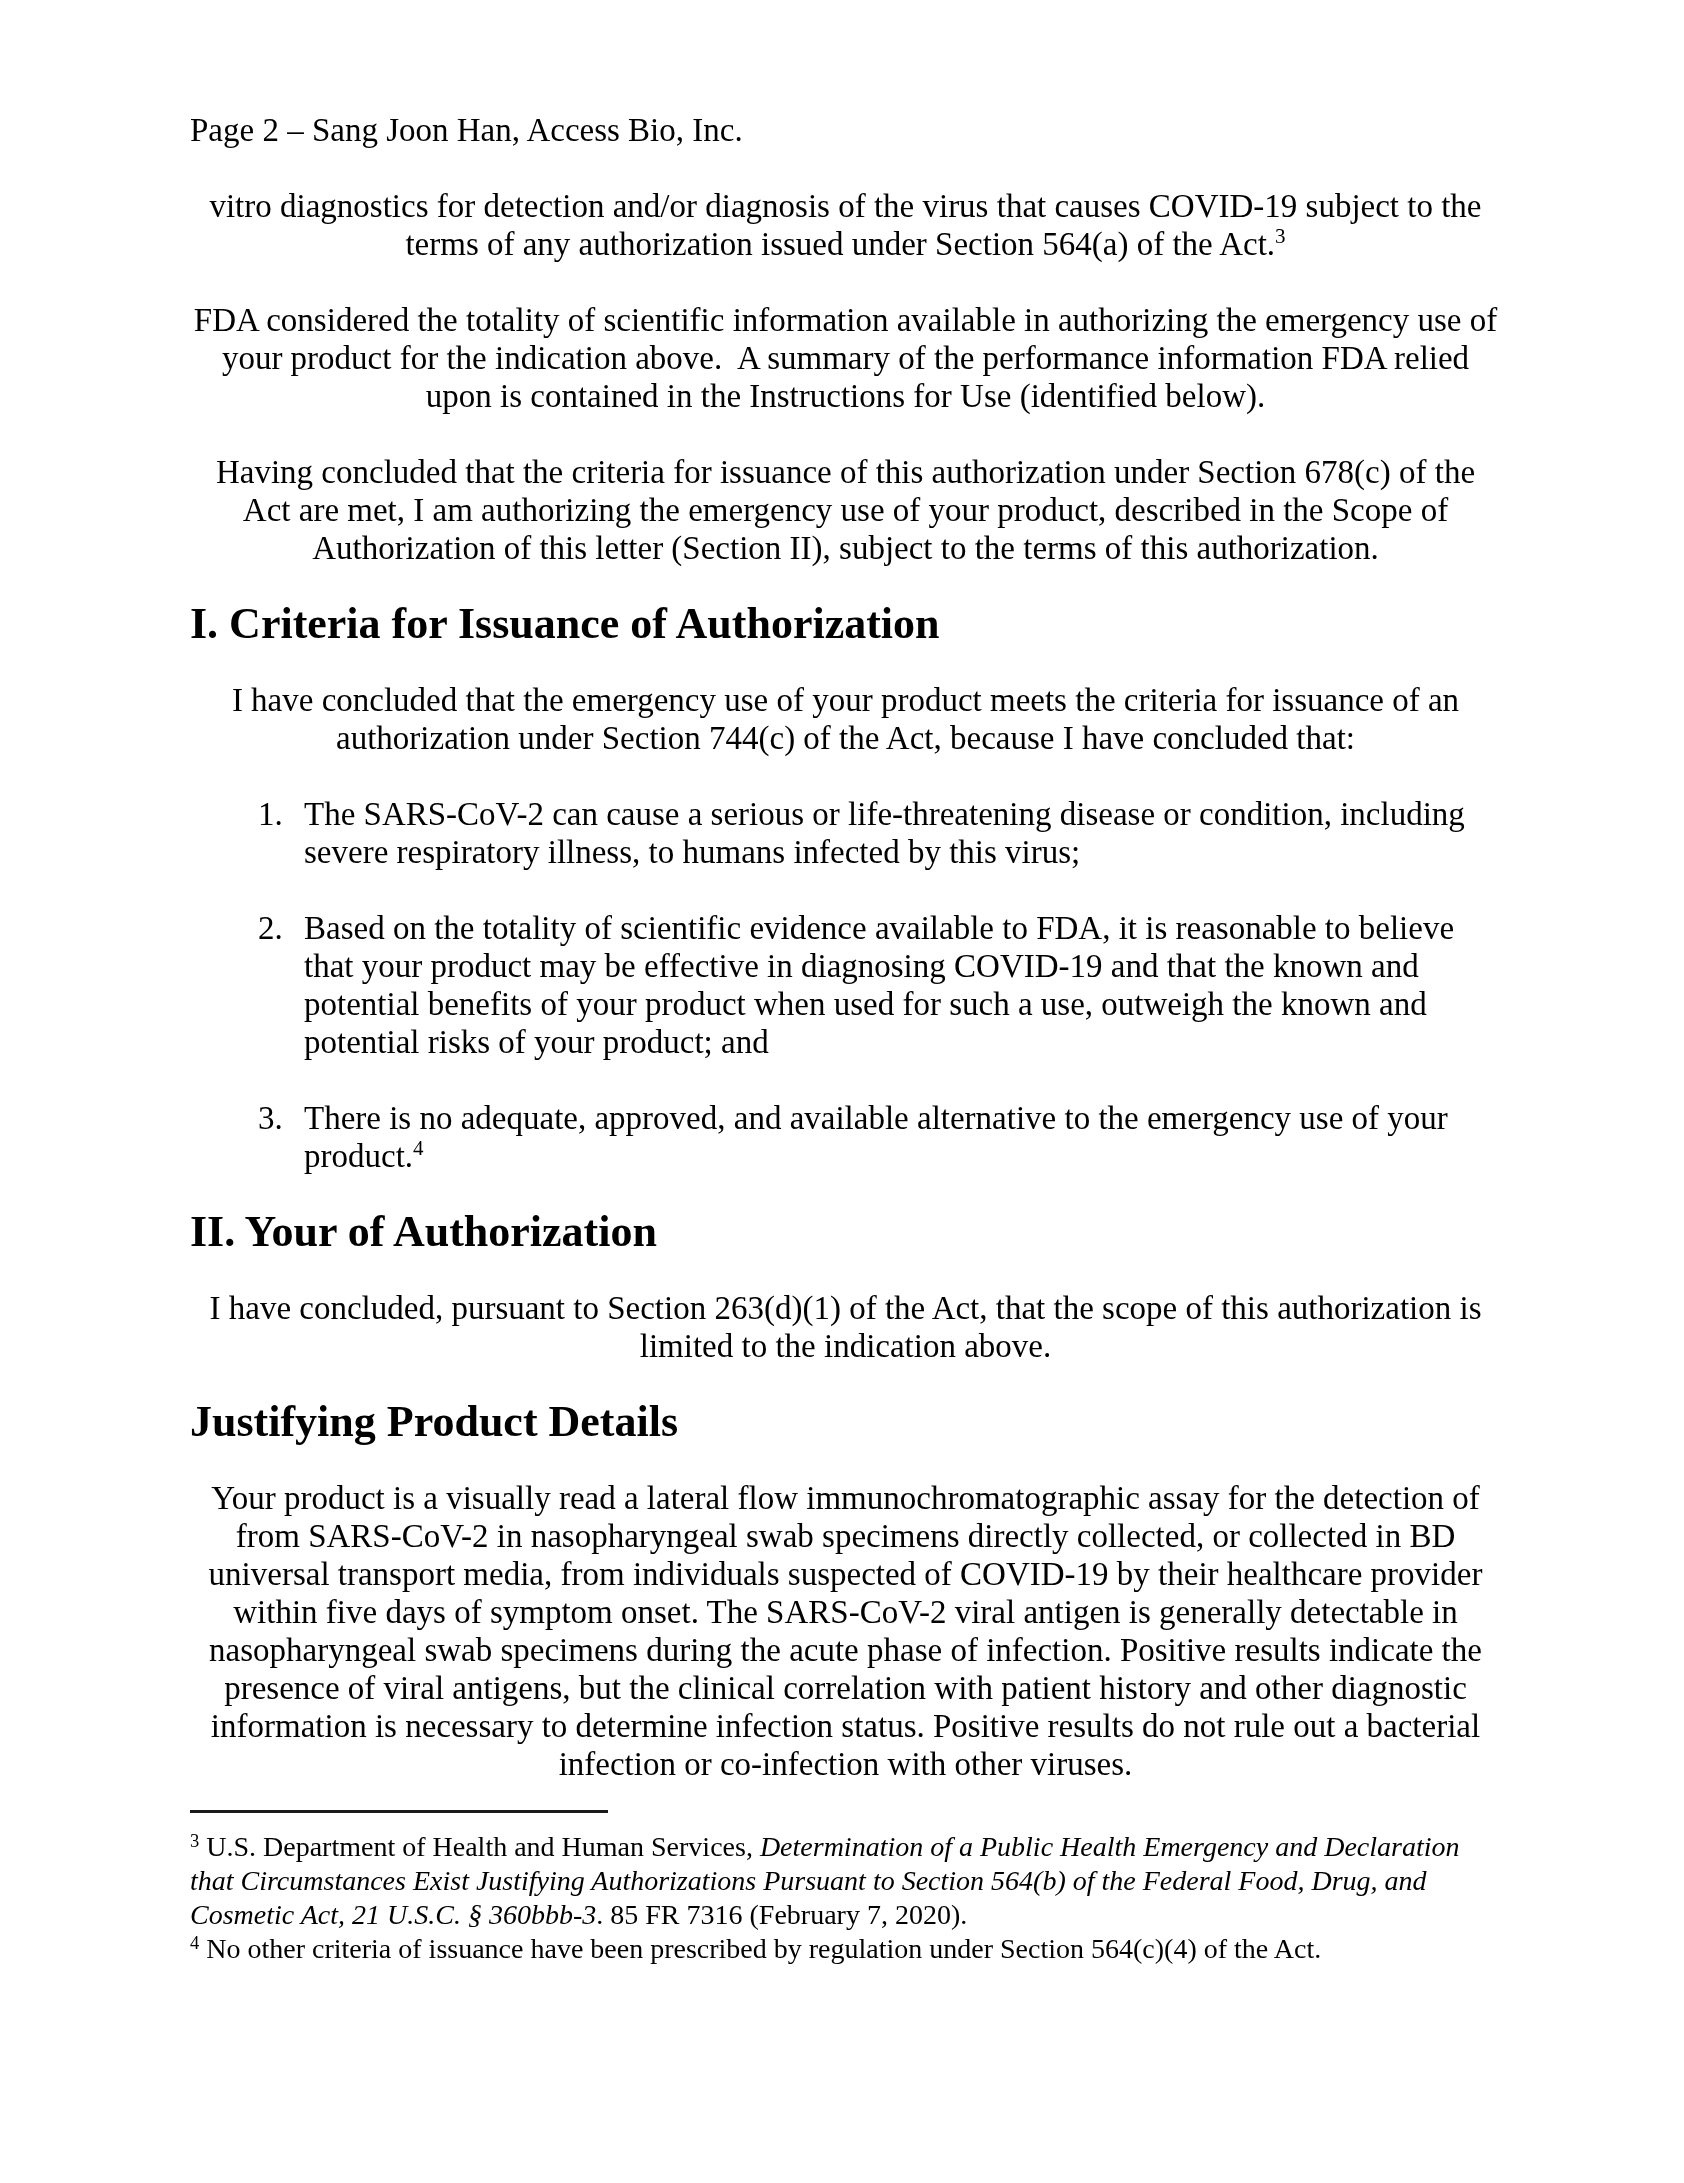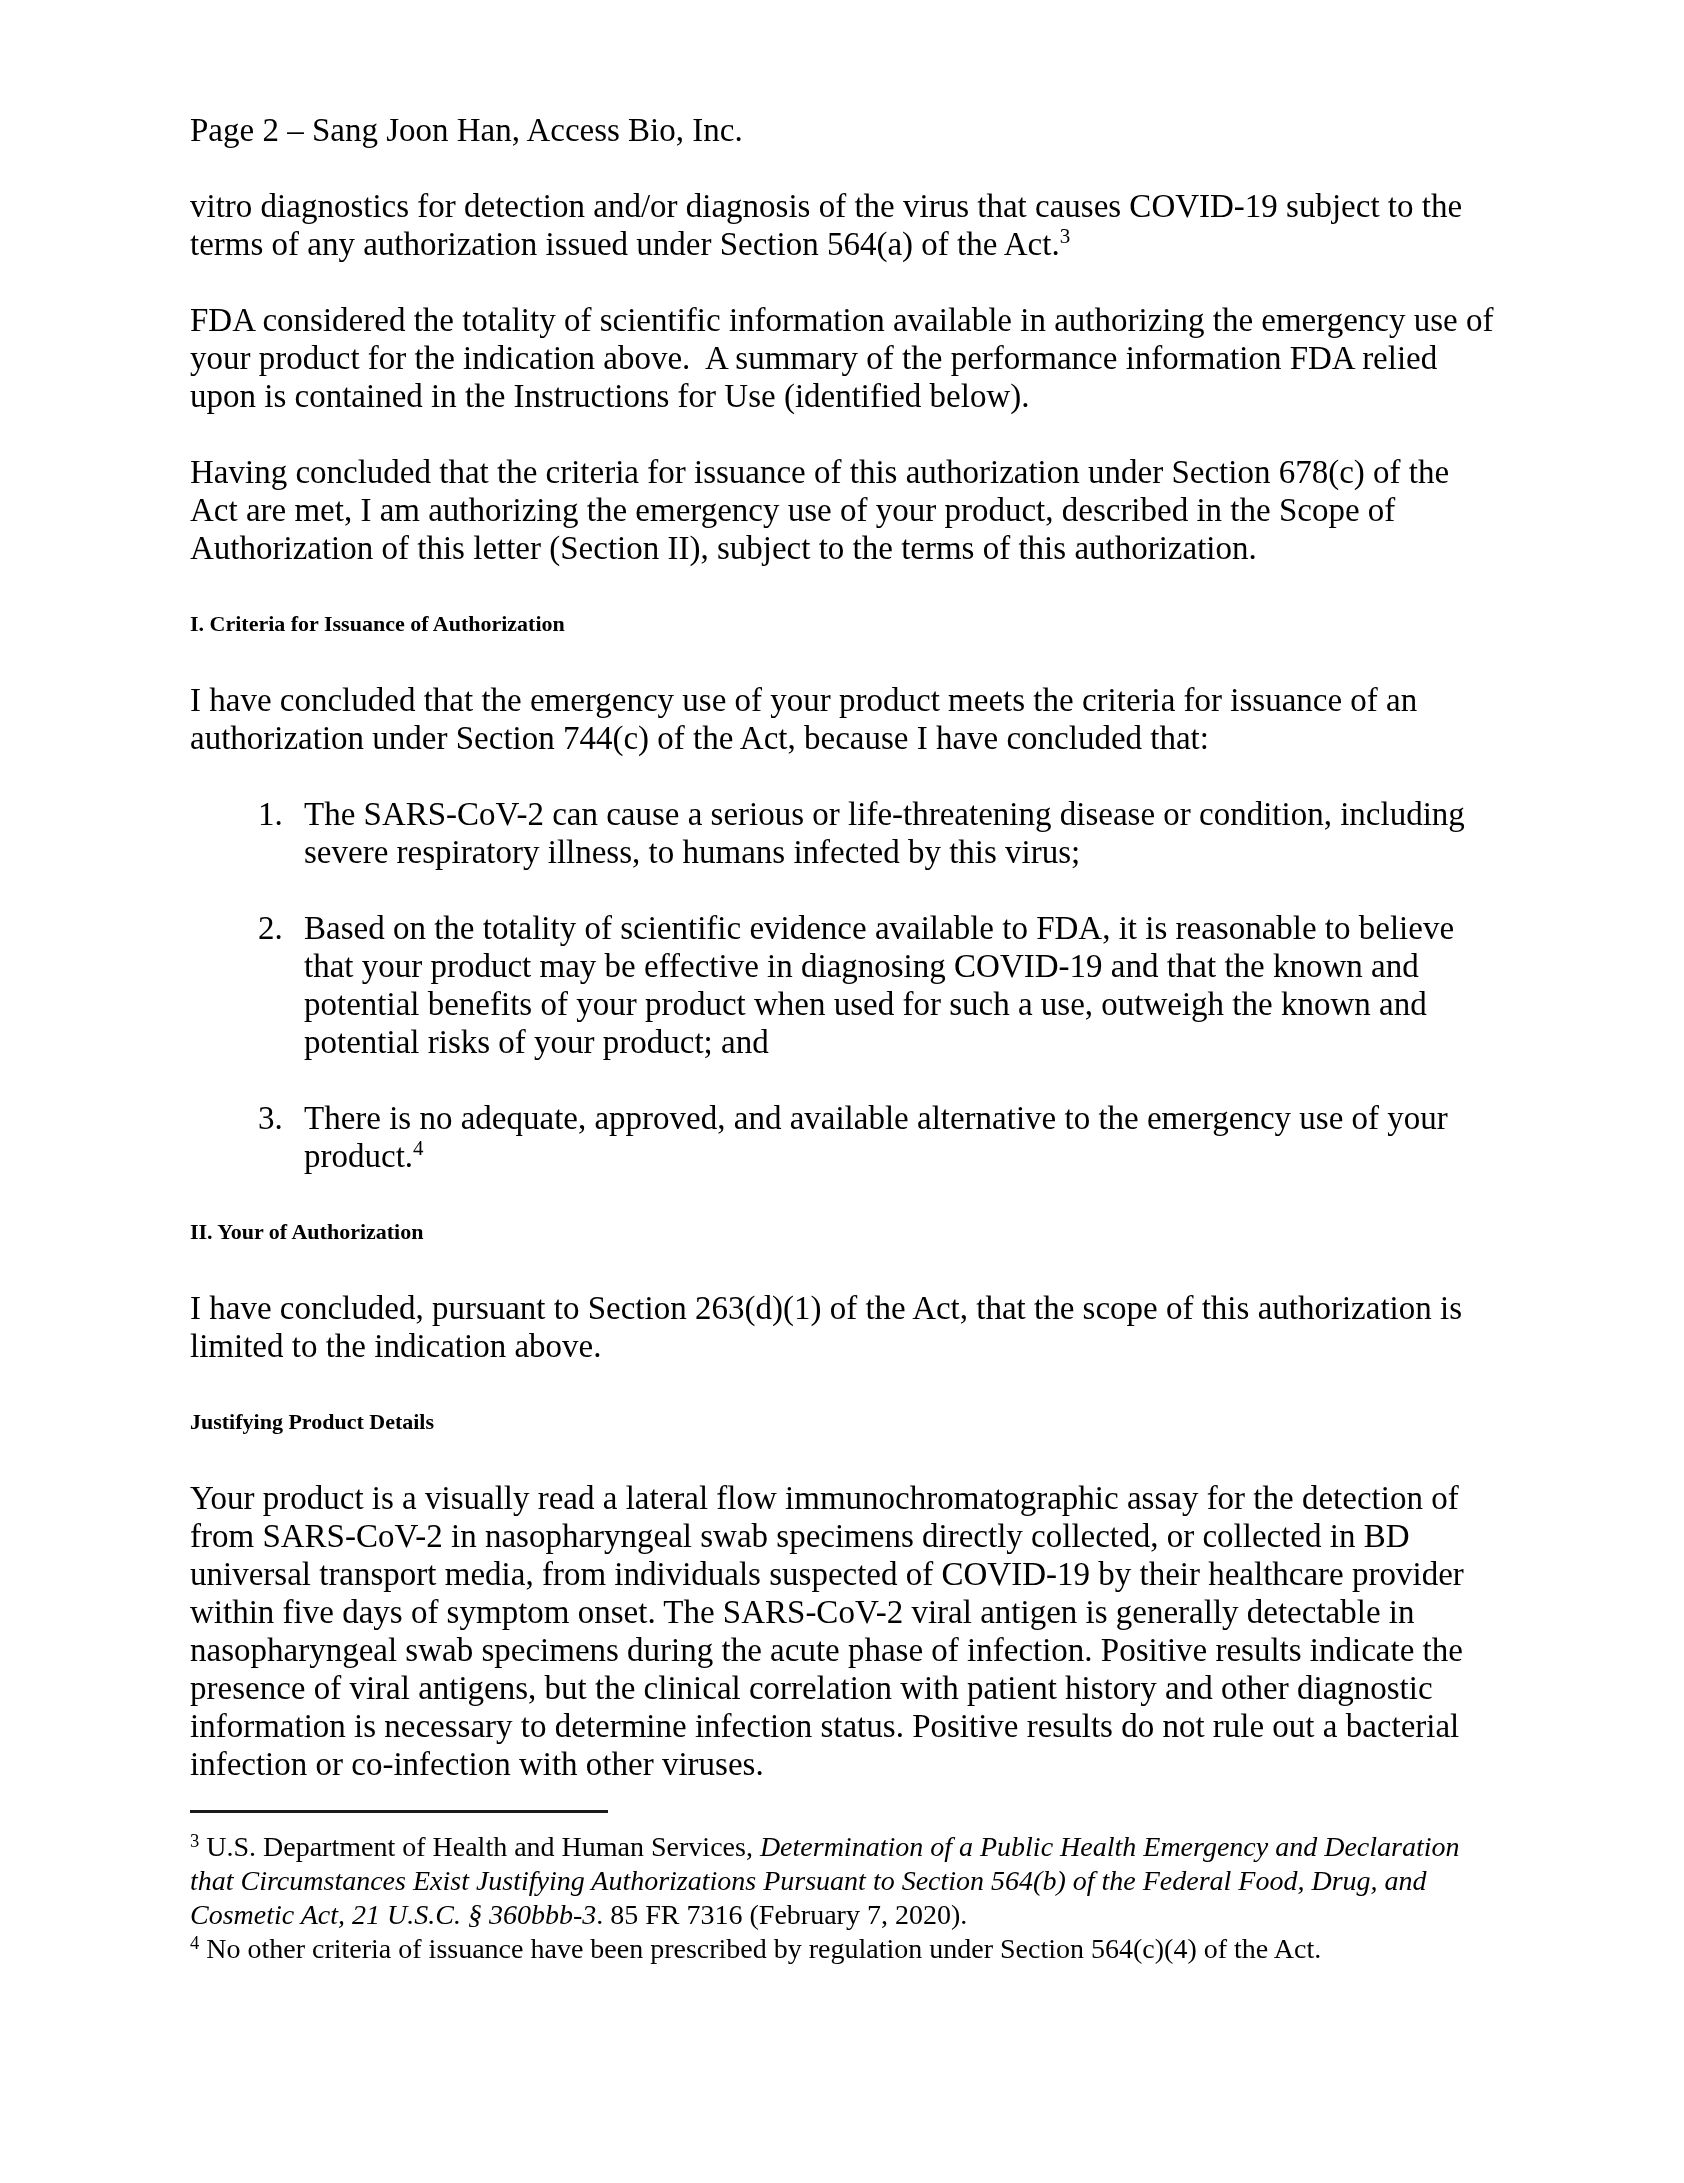--- a/index.html
+++ b/index.html
@@ -15,24 +15,25 @@
     line-height: 38px;
     padding: 111px 183px 79px 190px;
   }
   .page-header {
     margin-bottom: 17px;
     white-space: pre-wrap;
   }
   .letter-body p.paragraph {
     margin-top: 38px;
     white-space: pre-wrap;
+    text-align: center;
   }
   .letter-body h2.heading {
     margin-top: 38px;
-    font-size: 22px;
+    font-size: 44px;
     line-height: 38px;
     font-weight: bold;
     white-space: pre-wrap;
   }
   .letter-body .list-item {
     margin-top: 38px;
     padding-left: 114px;
     text-indent: -46px;
     white-space: pre-wrap;
   }

